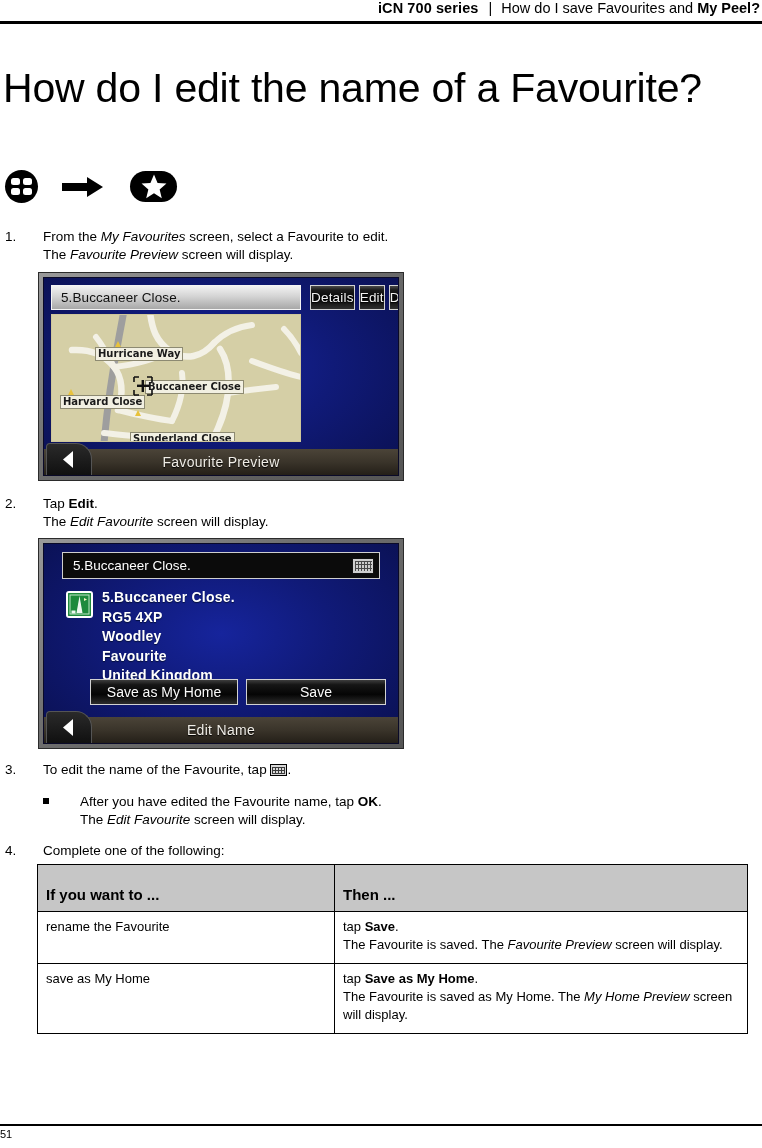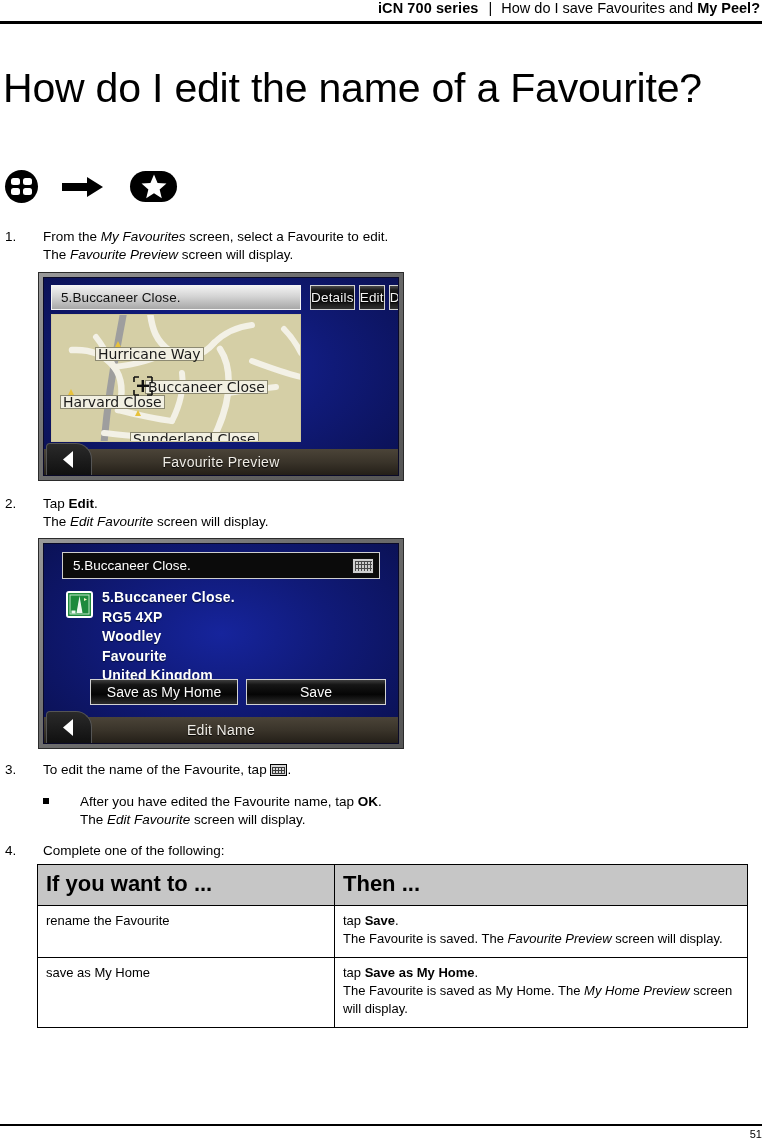--- a/index.html
+++ b/index.html
@@ -168,26 +168,27 @@
     left: 7px; top: 36px;
     background: #d5cfa6;
     border: 1px solid #cfc79a;
     overflow: hidden;
   }
   .map-panel svg { display: block; }
   .map-label {
     position: absolute;
     background: #f2f0e2;
     border: 1px solid #8d8a72;
-    font-size: 14px;
+    font-size: 10px;
     padding: 0 2px;
     color: #1a1a1a;
     white-space: nowrap;
     line-height: 12px;
     font-family: "DejaVu Sans", sans-serif;
+    font-weight: bold;
   }
   .map-poi {
     position: absolute;
     width: 0; height: 0;
     border-left: 3.5px solid transparent;
     border-right: 3.5px solid transparent;
     border-bottom: 6px solid #e8c23c;
   }
   .map-cursor {
     position: absolute;
@@ -308,42 +309,42 @@
     font-size: 13px;
     table-layout: fixed;
   }
   .data-table th, .data-table td {
     border: 1.5px solid #000;
     text-align: left;
     vertical-align: top;
   }
   .data-table th {
     background: #c6c6c6;
-    font-size: 22px;
+    font-size: 15px;
     font-weight: bold;
-    padding: 6px 8px 8px 8px;
+    padding: 21px 8px 8px 8px;
   }
   .data-table td {
     padding: 6px 8px 9px 8px;
     line-height: 1.38;
   }
   .data-table td em { font-style: italic; }
   .data-table td b { font-weight: bold; }
   .col-a { width: 297px; }
 
   
   .footer-rule {
     position: absolute;
     left: 0; right: 0; top: 1124px;
     height: 1.5px; background: #000;
   }
   .footer-page {
     position: absolute;
     left: 0; right: 0; top: 1128px;
-    text-align: right;
+    text-align: left;
     font-size: 11px;
   }
 </style>
 </head>
 <body>
 
 <div class="page-header">
   <span class="hdr-series">iCN 700 series</span>
   <span class="hdr-sep">|</span>
   <span class="hdr-topic"><span>How do I save Favourites and </span><b>My Peel?</b></span>

